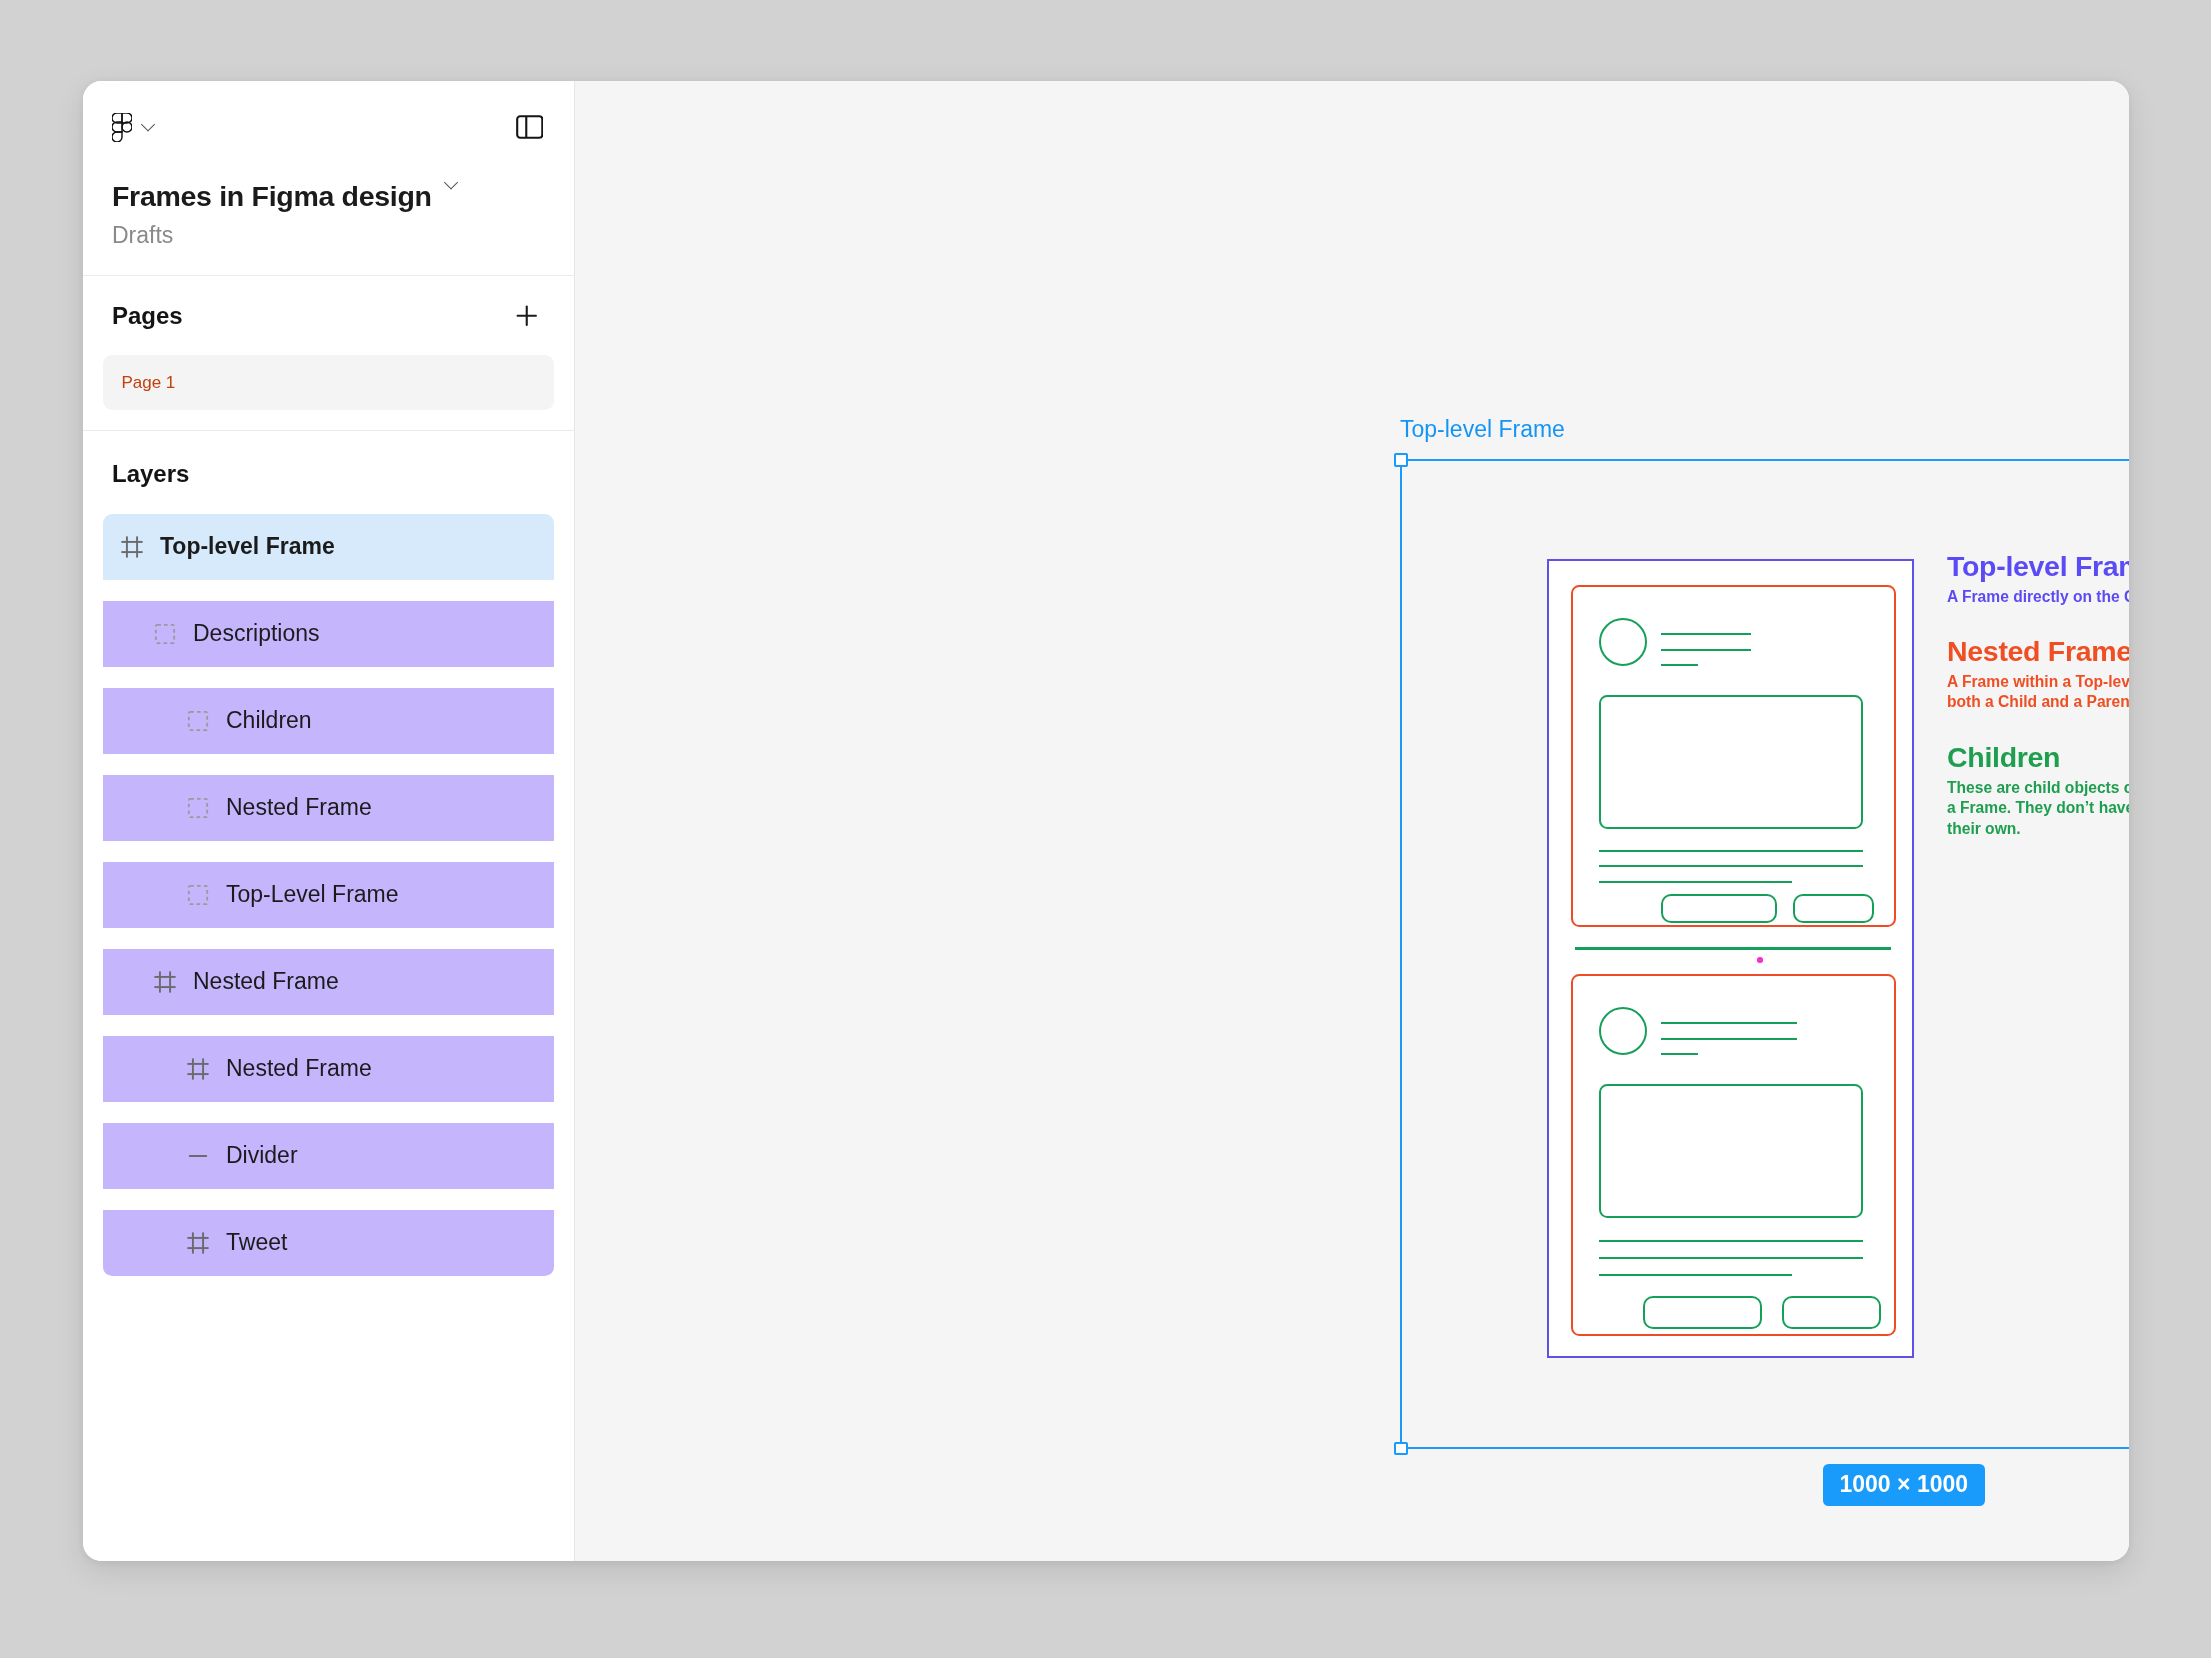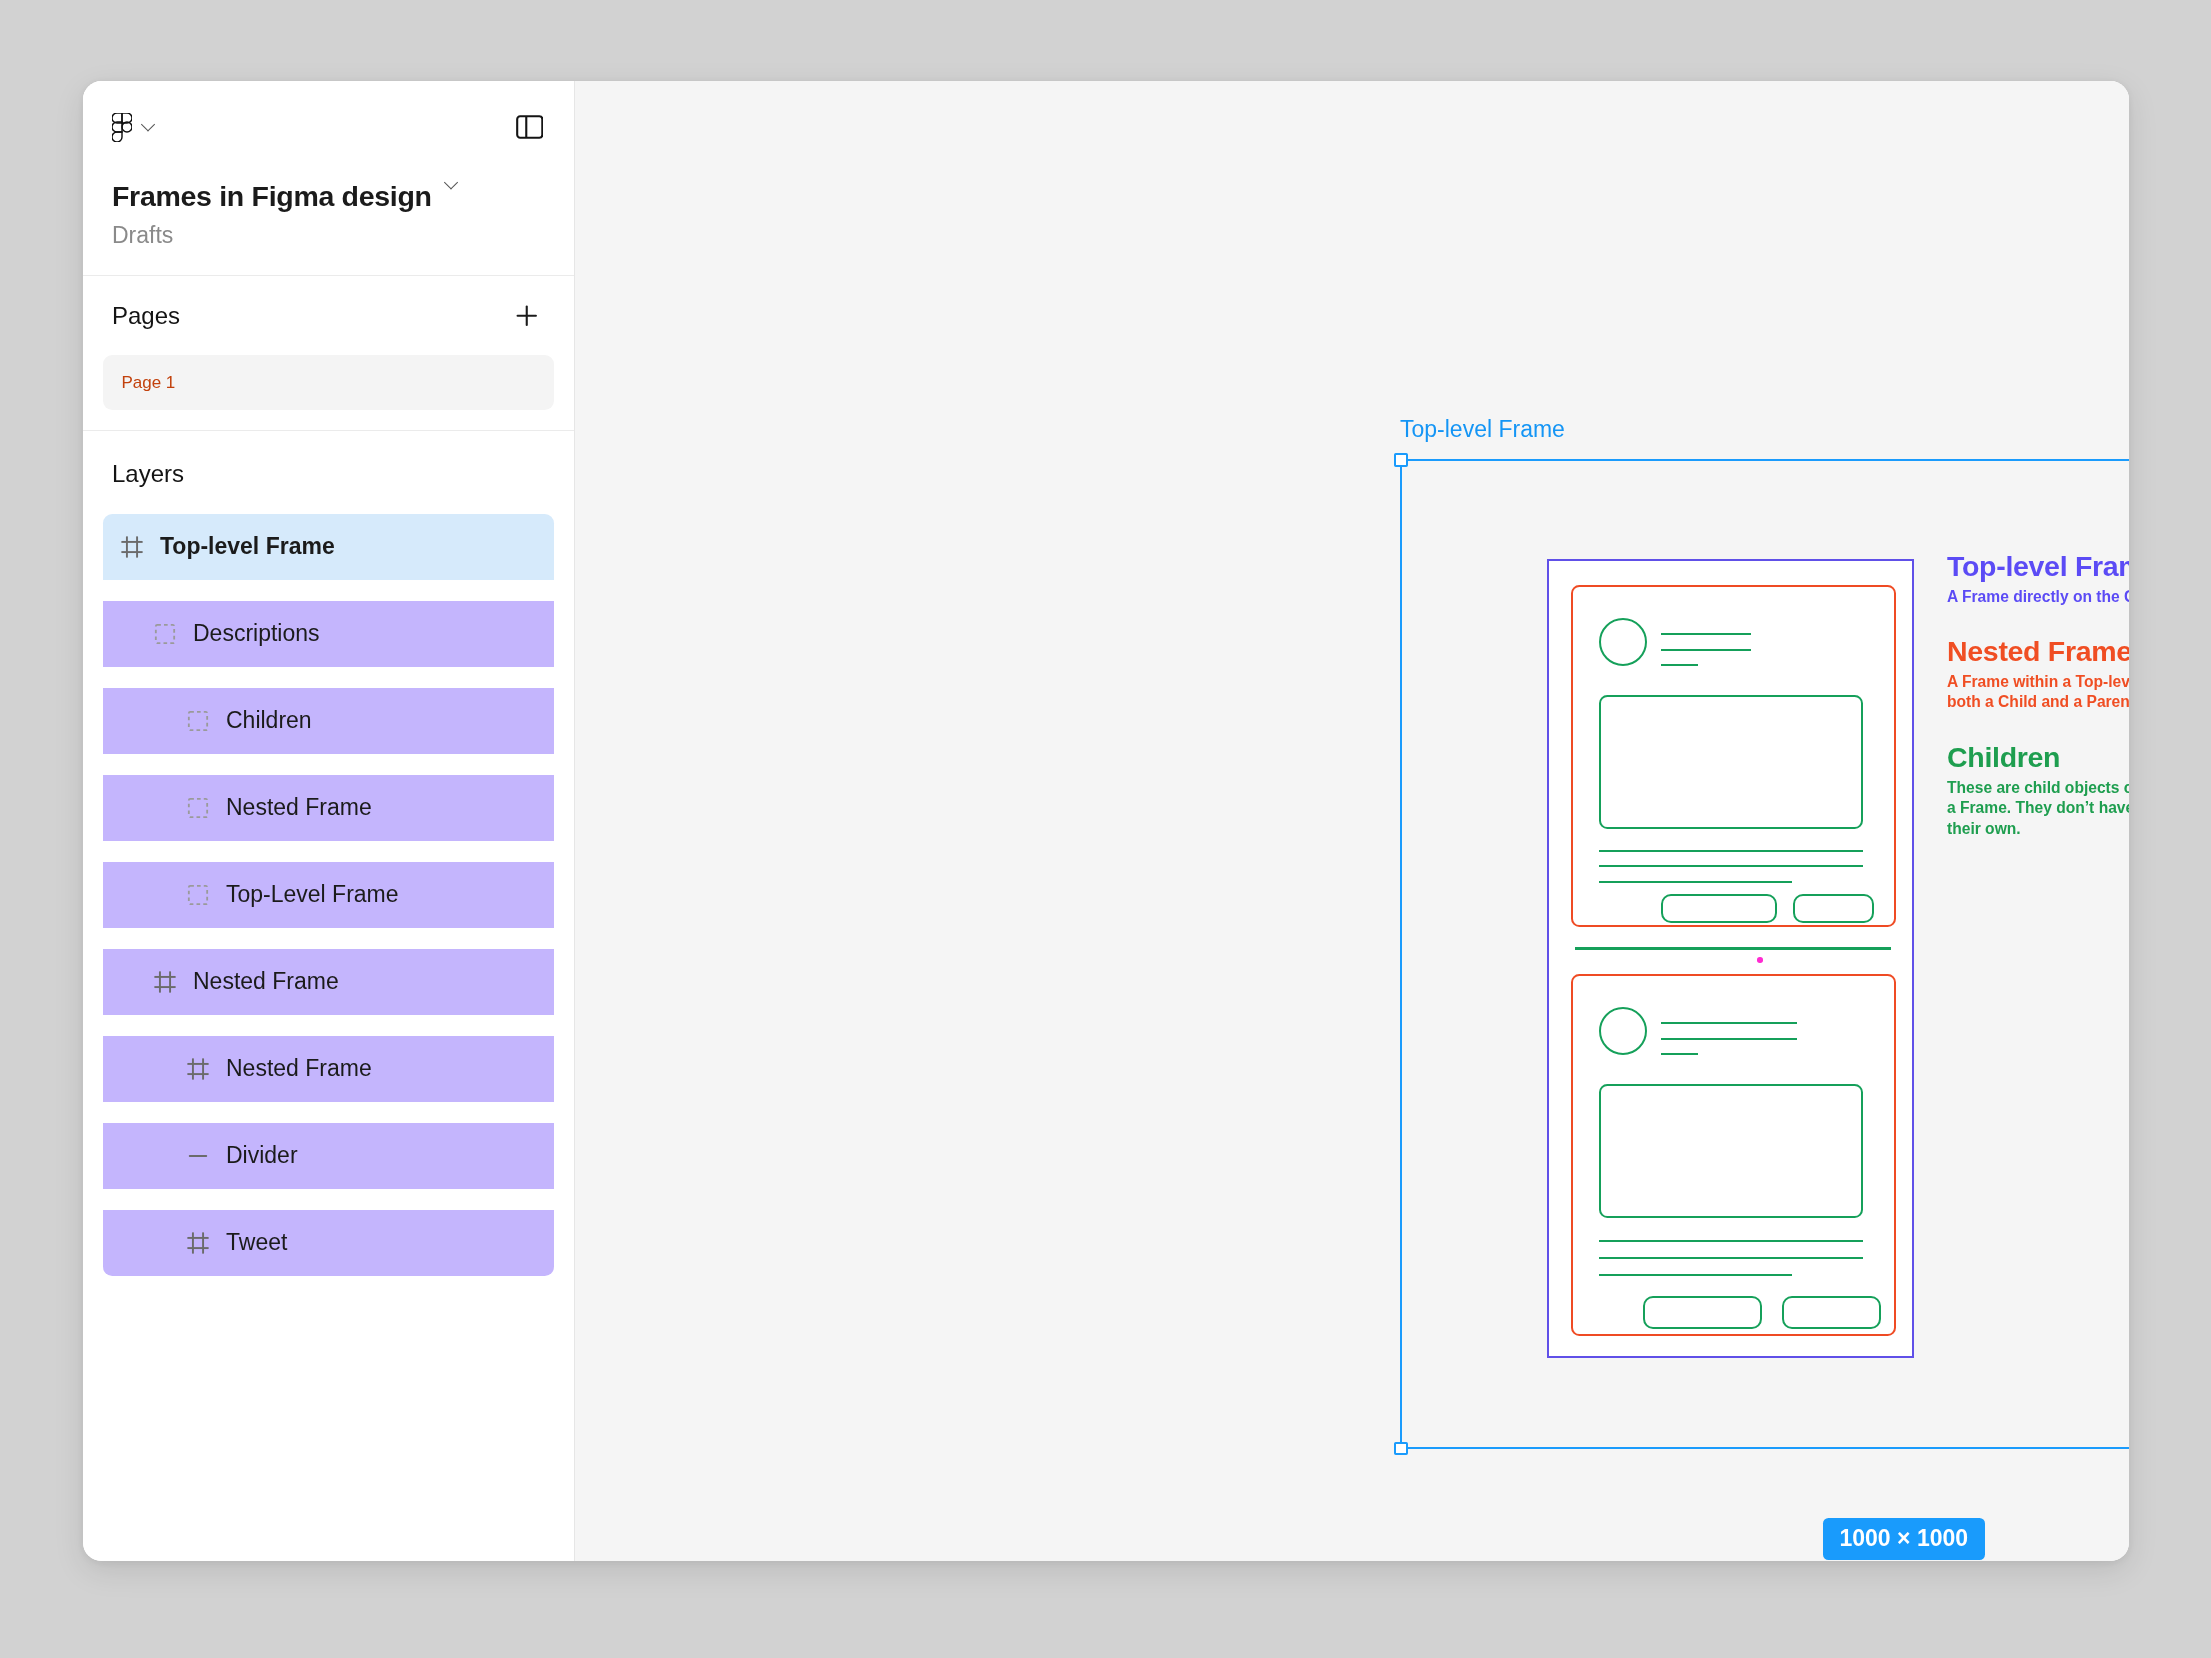--- a/index.html
+++ b/index.html
@@ -123,21 +123,21 @@
   
   .pages-section { border-bottom: 0.9px solid #ebebeb; padding: 0 0 20px 0; }
   .section-head {
     height: 79px;
     display: flex;
     align-items: center;
     padding: 0 29px;
   }
   .section-title {
     font-size: 24px;
-    font-weight: 400;
+    font-weight: 700;
     color: #141414;
   }
   .section-head .spacer { flex: 1; }
   .plus-btn {
     width: 37px; height: 37px;
     display: flex; align-items: center; justify-content: center;
     cursor: pointer;
   }
   .page-row {
     margin: 0 20px;
@@ -211,21 +211,21 @@
     background: #ffffff;
     border: 2.8px solid #1a9bfc;
     border-radius: 1.8px;
     cursor: pointer;
   }
   .h-tl { left: -8.3px;  top: -8.3px; }
   .h-bl { left: -8.3px;  bottom: -8.3px; }
 
   .dim-badge {
     position: absolute;
-    left: 1248px; top: 1437px;
+    left: 1248px; top: 1383px;
     background: #199bfc;
     color: #ffffff;
     font-size: 23px;
     font-weight: 700;
     padding: 7.3px 16.5px;
     border-radius: 5.5px;
     white-space: nowrap;
   }
 
   

